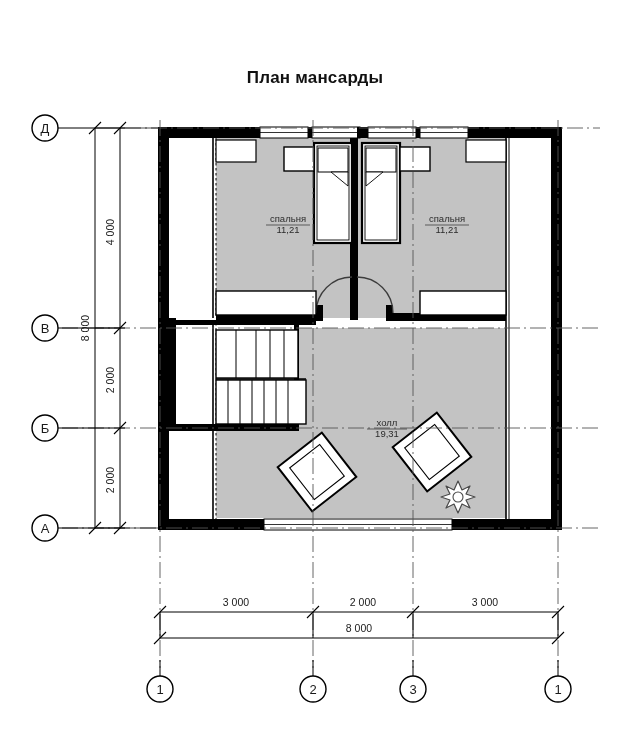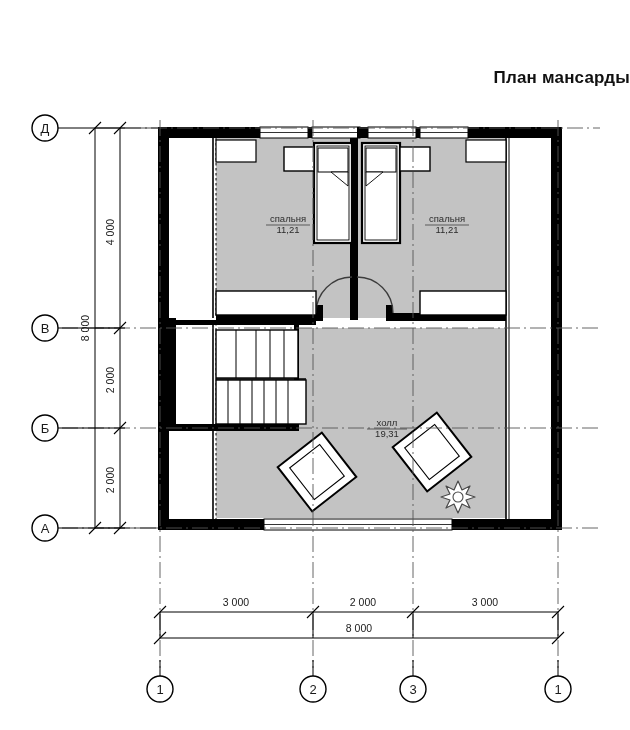--- a/index.html
+++ b/index.html
@@ -13,21 +13,21 @@
     position: relative;
     overflow: hidden;
     font-family: "Liberation Sans", sans-serif;
     color: #1a1a1a;
   }
   #plan-title {
     position: absolute;
     left: 0;
     top: 68px;
     width: 630px;
-    text-align: right;
+    text-align: center;
     font-size: 17px;
     font-weight: bold;
     letter-spacing: 0.2px;
     color: #111111;
   }
   svg#plan-svg {
     position: absolute;
     left: 0;
     top: 0;
     width: 630px;

